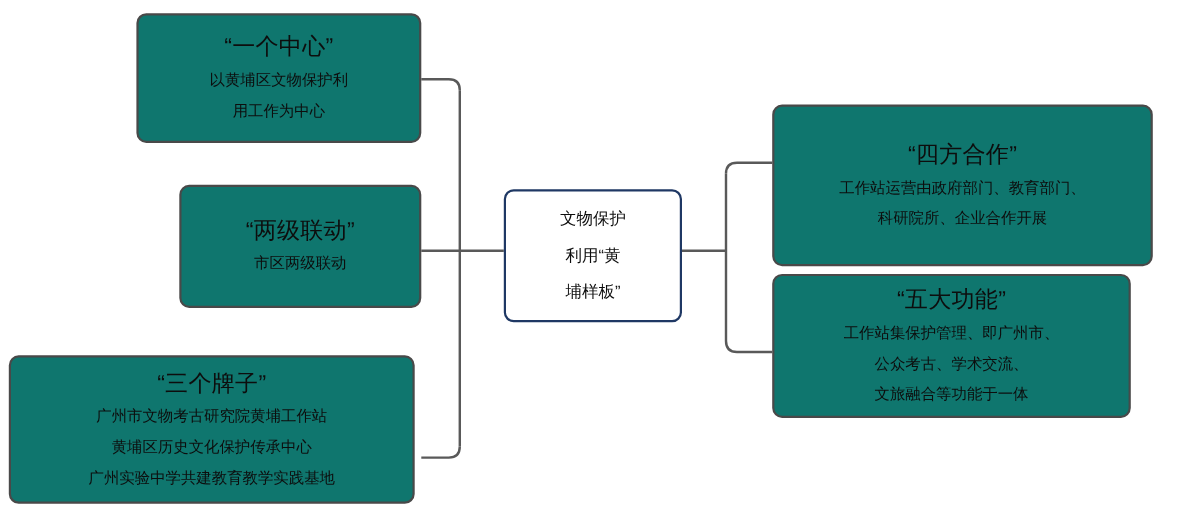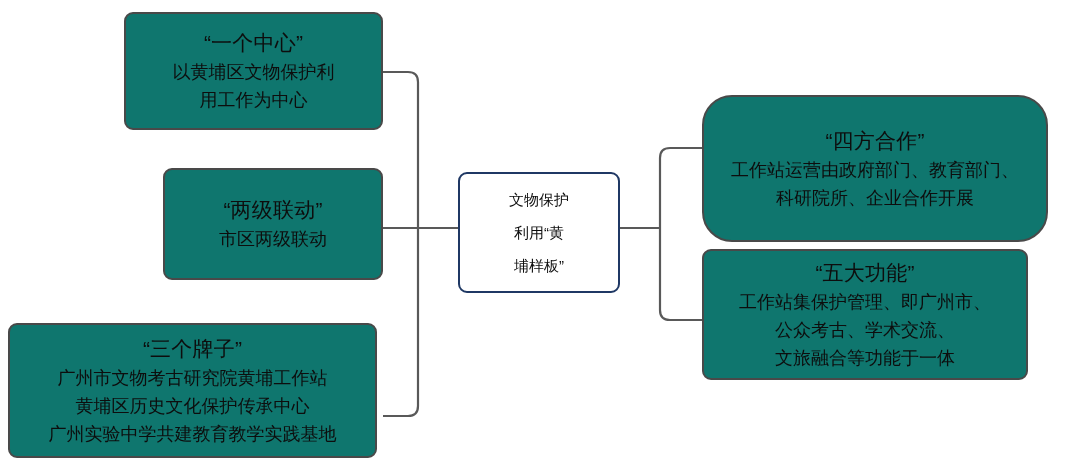--- a/index.html
+++ b/index.html
@@ -42,34 +42,34 @@
     border-width: 2.4px;
     background: #ffffff;
   }
   .node .title {
     font-size: 21px;
     line-height: 30px;
     white-space: nowrap;
     letter-spacing: 0.2px;
   }
   .node .line {
-    font-size: 18px;
+    font-size: 14px;
     line-height: 28px;
     white-space: nowrap;
   }
   .node.center .line {
     font-size: 15px;
     line-height: 33px;
   }
   
   #node-center-focus { left: 124px;  top: 12px;  width: 259px; height: 118px; }
   #node-two-level    { left: 163px;  top: 168px; width: 220px; height: 112px; }
   #node-three-plates { left: 8px;    top: 323px; width: 369px; height: 135px; }
   #node-core         { left: 458px;  top: 172px; width: 162px; height: 121px; }
-  #node-four-party   { left: 702px;  top: 95px;  width: 346px; height: 147px; border-radius: 30px; }
+  #node-four-party   { left: 702px;  top: 95px;  width: 346px; height: 147px; }
   #node-five-func    { left: 702px;  top: 249px; width: 326px; height: 131px; }
 </style>
 </head>
 <body>
 
 <div id="canvas">
 
   <svg id="connectors" viewBox="0 0 1080 470" width="1080" height="470" fill="none" stroke="#595959" stroke-width="2.2" stroke-linecap="butt" stroke-linejoin="round">
 
     <path d="M458 228 L418 228"></path>

